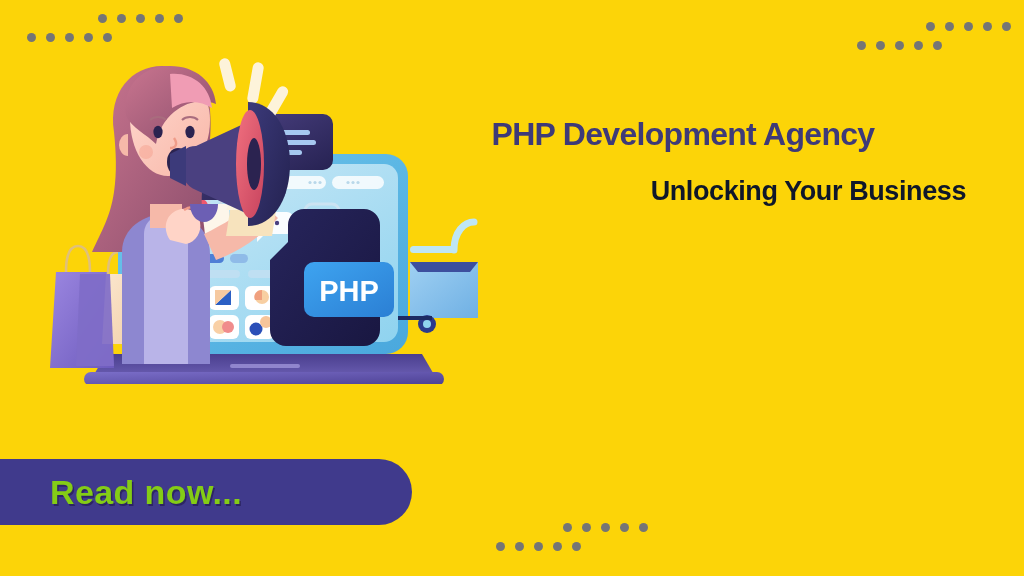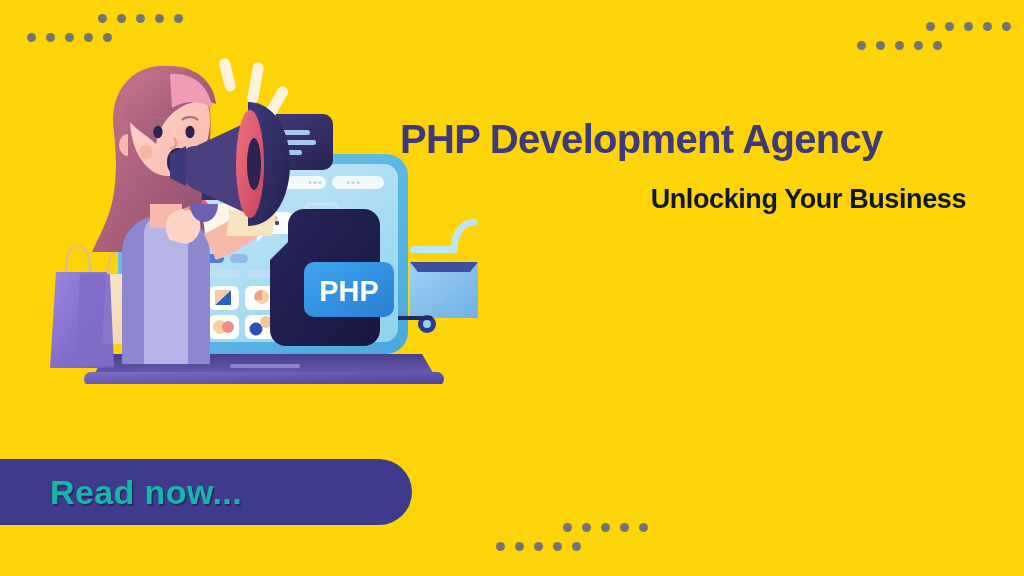--- a/index.html
+++ b/index.html
@@ -23,44 +23,44 @@
     display:block; width:9px; height:9px; border-radius:50%;
     background:#757575;
   }
 
   
   #text-block {
     position:absolute; left:400px; top:118px; width:566px;
     text-align:right;
   }
   #headline {
-    font-size:40px; font-weight:bold; color:#3E3A78;
+    font-size:32px; font-weight:bold; color:#3E3A78;
     letter-spacing:-0.7px; line-height:1.05;
-    white-space:nowrap; text-align:left;
+    white-space:nowrap; text-align:center;
   }
   #subtitle {
     margin-top:24px;
     font-size:27px; font-weight:bold; color:#0f172a;
     line-height:1.18; letter-spacing:-0.4px;
     text-align:right;
   }
   #subtitle .l2 { display:block; }
 
   
   #cta {
     position:absolute; left:-46px; top:459px;
     width:458px; height:66px;
     background:#403A8C;
     border-radius:33px;
     display:flex; align-items:center;
     padding-left:96px;
     cursor:pointer;
   }
   #cta-label {
-    font-size:34px; font-weight:bold; color:#14b8a6;
+    font-size:34px; font-weight:bold; color:#84cc16;
     letter-spacing:0.4px;
     text-shadow:1.5px 2px 0 rgba(20,10,50,.45);
   }
 
   
   #illustration { position:absolute; left:18px; top:34px; width:470px; height:350px; }
   #illustration svg { display:block; width:470px; height:350px; }
 </style>
 </head>
 <body>

